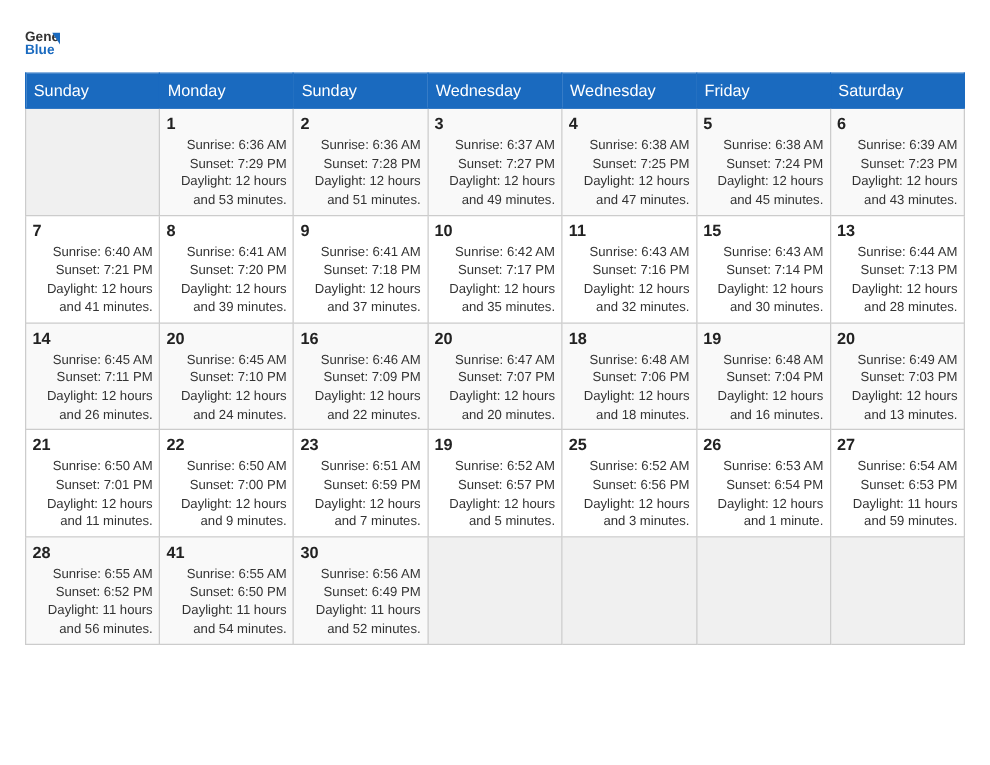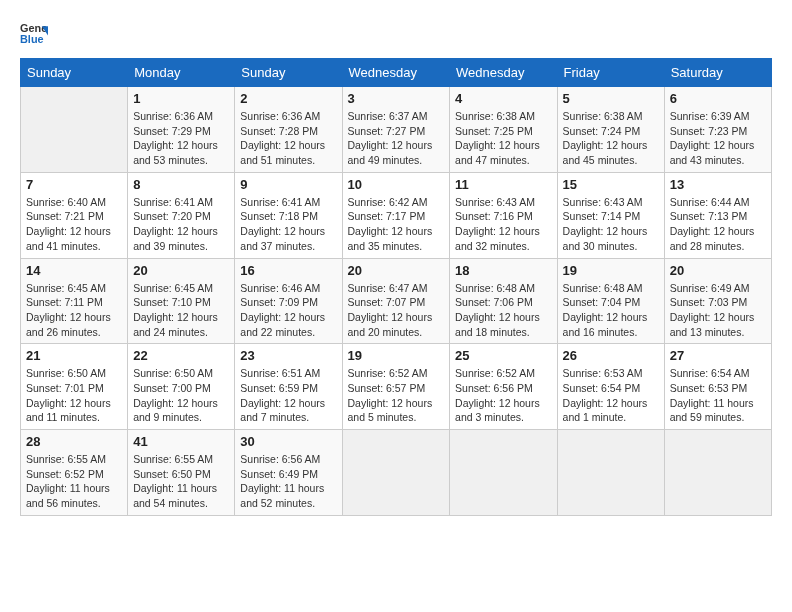--- a/index.html
+++ b/index.html
@@ -62,20 +62,21 @@
     .day-num {
       font-size: 13px;
       font-weight: bold;
       color: #222;
       margin-bottom: 3px;
     }
     .day-info {
       font-size: 10.5px;
       color: #333;
       line-height: 1.4;
+      text-align: right;
     }
     tbody tr:nth-child(odd) td {
       background: #f9f9f9;
     }
     tbody tr:nth-child(even) td {
       background: #ffffff;
     }
     td.empty {
       background: #f0f0f0 !important;
     }

